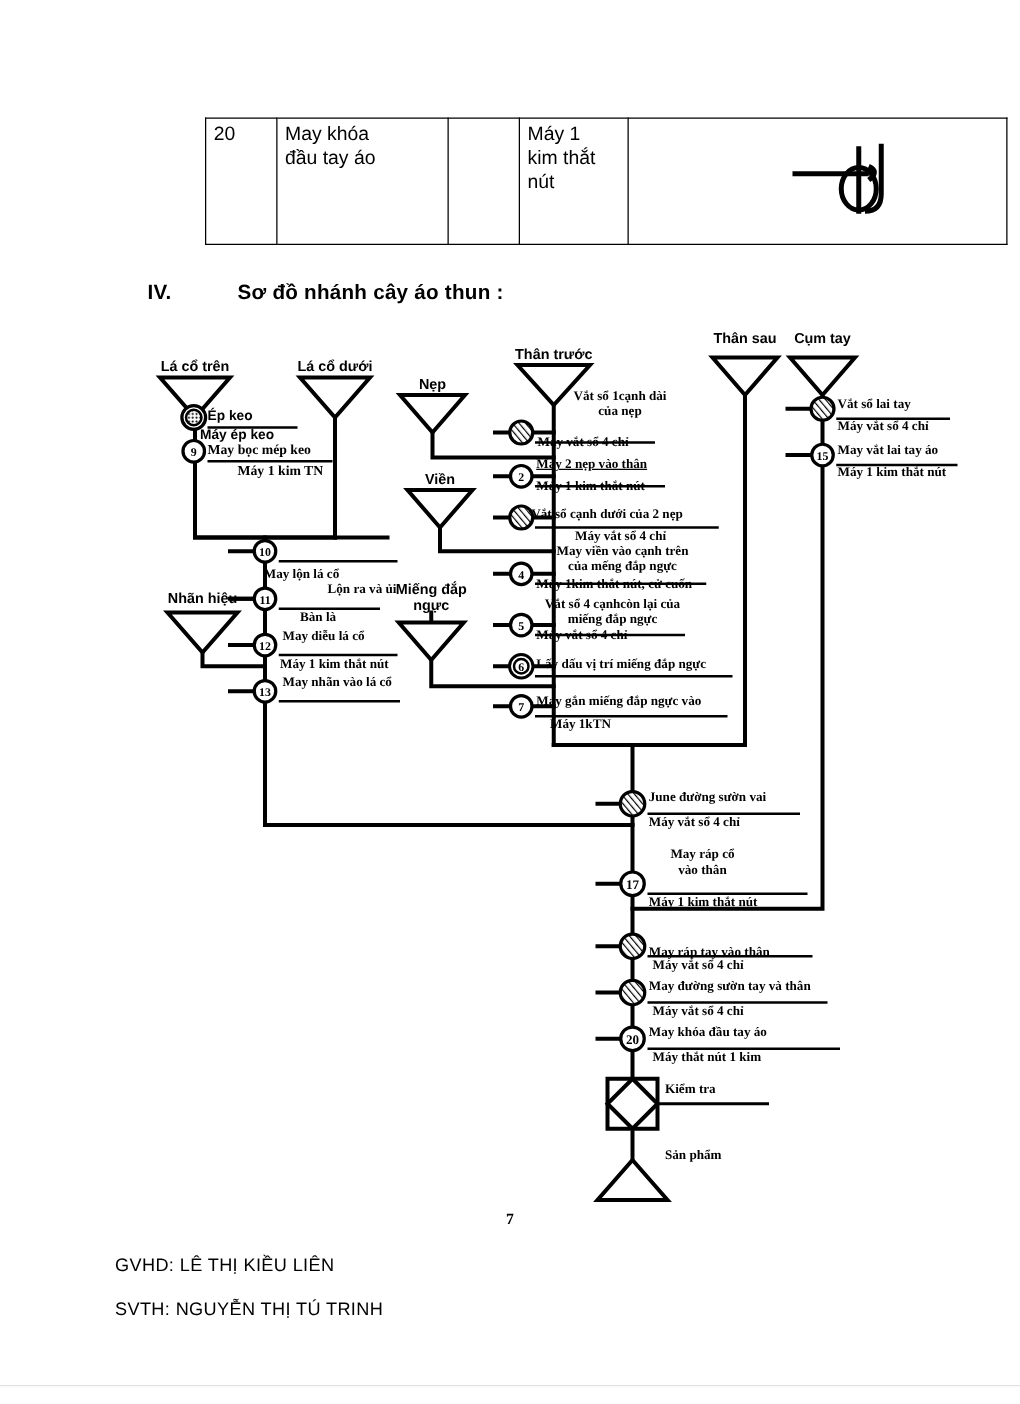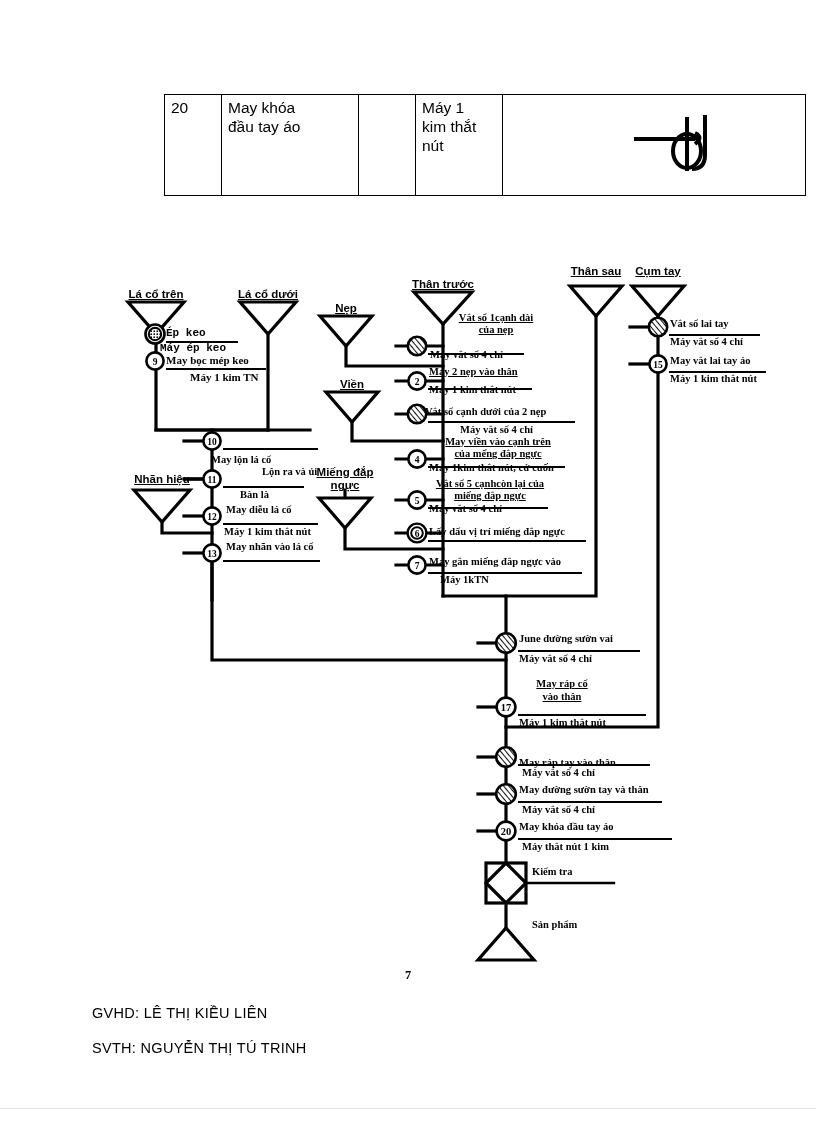--- a/index.html
+++ b/index.html
@@ -76,23 +76,23 @@
   }
   .dlabel {
     position: absolute;
     font-family: "Liberation Serif", serif;
     font-weight: 700;
     font-size: 10.5px;
     line-height: 1.1;
     white-space: nowrap;
     color: #000;
   }
-  .dlabel.ctr { transform: translateX(-50%); text-align: center; text-decoration: underline; }
+  .dlabel.ctr { transform: translateX(-50%); text-align: center; }
   .dlabel.sans {
-    font-family: Liberation Mono, monospace;
+    font-family: Liberation Sans, sans-serif;
     font-size: 11px;
   }
   .dlabel.src {
     font-family: "Liberation Sans", sans-serif;
     font-size: 11.5px;
     font-weight: 700;
   }
 
   
   .pg-num {
@@ -141,20 +141,23 @@
             <ellipse cx="178" cy="52" rx="14" ry="17" fill="none" stroke="#000" stroke-width="4"></ellipse>
 
             <path d="M186 34 q9 4 0 11" fill="none" stroke="#000" stroke-width="4"></path>
           </svg>
         </div>
       </td>
     </tr>
   </tbody>
     </table>
 
+  <div class="sec-head">
+    <span class="numeral">IV.</span><span>Sơ đồ nhánh cây áo thun :</span>
+  </div>
 
   <svg id="diagram" width="816" height="1000" viewBox="0 0 816 1000" xmlns="http://www.w3.org/2000/svg">
     <defs>
 
       <pattern id="hatch" width="4" height="4" patternUnits="userSpaceOnUse" patternTransform="rotate(-40)">
         <rect width="4" height="4" fill="#fff"></rect>
         <line x1="0" y1="0" x2="0" y2="4" stroke="#000" stroke-width="1.9"></line>
       </pattern>
 
       <pattern id="dots" width="3" height="3" patternUnits="userSpaceOnUse">
@@ -346,21 +349,21 @@
   <div class="dlabel" style="left:429px; top:366px;text-decoration:underline;">May 2 nẹp vào thân</div>
   <div class="dlabel" style="left:429px; top:384px;">Máy 1 kim thắt nút</div>
 
   <div class="dlabel" style="left:425px; top:406px;">Vắt sổ cạnh dưới của 2 nẹp</div>
   <div class="dlabel" style="left:460px; top:424px;">Máy vắt sổ 4 chỉ</div>
 
   <div class="dlabel ctr" style="left:498px; top:436px; white-space:pre-line; line-height:1.18;">May viền vào cạnh trên
 của mếng đắp ngực</div>
   <div class="dlabel" style="left:429px; top:462px;">Máy 1kim thắt nút, cử cuốn</div>
 
-  <div class="dlabel ctr" style="left:490px; top:478px; white-space:pre-line; line-height:1.18;">Vắt sổ 5 cạnhcòn lại của
+  <div class="dlabel ctr" style="left:490px; top:478px; white-space:pre-line; line-height:1.18;">Vắt sổ 4 cạnhcòn lại của
 miếng đắp ngực</div>
   <div class="dlabel" style="left:429px; top:503px;">Máy vắt sổ 4 chỉ</div>
 
   <div class="dlabel" style="left:429px; top:526px;">Lấy dấu vị trí miếng đắp ngực</div>
 
   <div class="dlabel" style="left:429px; top:556px;">May gắn miếng đắp ngực vào</div>
   <div class="dlabel" style="left:440px; top:574px;">Máy  1kTN</div>
 
   <div class="dlabel" style="left:670px; top:318px;">Vắt sổ lai tay</div>
   <div class="dlabel" style="left:670px; top:336px;">Máy vắt sổ 4 chỉ</div>

